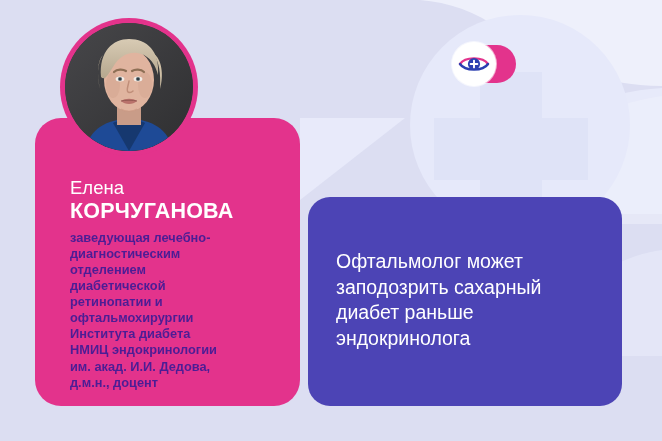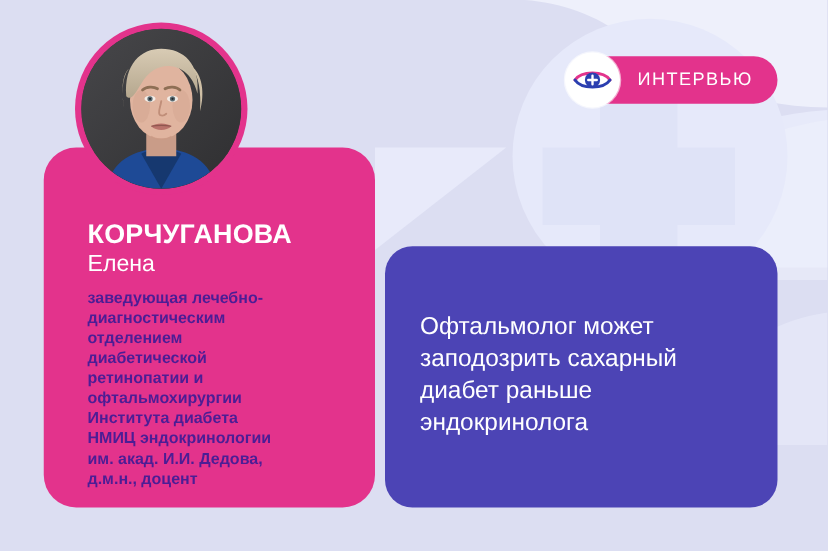--- a/index.html
+++ b/index.html
@@ -150,21 +150,20 @@
 
       <path d="M3,17 C8,9.5 26,9.5 31,17" stroke="#e3338c" stroke-width="2.4" fill="none" stroke-linecap="round"></path>
 
       <path d="M3,17 C8,24.5 26,24.5 31,17" stroke="#2b3fb0" stroke-width="2.4" fill="none" stroke-linecap="round"></path>
 
       <circle cx="17" cy="17" r="6.1" fill="#2b3fb0"></circle>
 
       <path d="M17,13.6 v6.8 M13.6,17 h6.8" stroke="#ffffff" stroke-width="1.9" stroke-linecap="round"></path>
     </svg>
   </div>
-  <span id="badge-text">ИНТЕРВЬЮ</span>
 </div>
 
 <div id="speaker-card"></div>
 
 <div id="avatar">
   <div id="avatar-photo">
     <svg viewBox="0 0 128 128" xmlns="http://www.w3.org/2000/svg">
       <defs>
         <clipPath id="portraitClip">
             <circle cx="64" cy="64" r="64"></circle>
@@ -211,22 +210,22 @@
         <path d="M56,78 C60,75 68,75 72,78 C68,82 60,82 56,78 Z" fill="#b9726b"></path>
         <path d="M56,78 C60,77 68,77 72,78" stroke="#8f564f" stroke-width="0.9" fill="none"></path>
 
         <path d="M56,86 C60,89 68,89 72,86" stroke="#cc9a85" stroke-width="1.2" fill="none" opacity=".7"></path>
       </g>
     </svg>
   </div>
 </div>
 
 <div id="speaker-text">
+  <div id="speaker-firstname">Елена</div>
   <div id="speaker-surname">КОРЧУГАНОВА</div>
-  <div id="speaker-firstname">Елена</div>
   <div id="speaker-role">заведующая лечебно-
 диагностическим
 отделением
 диабетической
 ретинопатии и
 офтальмохирургии
  Института диабета
 НМИЦ эндокринологии
 им. акад. И.И. Дедова,
 д.м.н., доцент</div>

